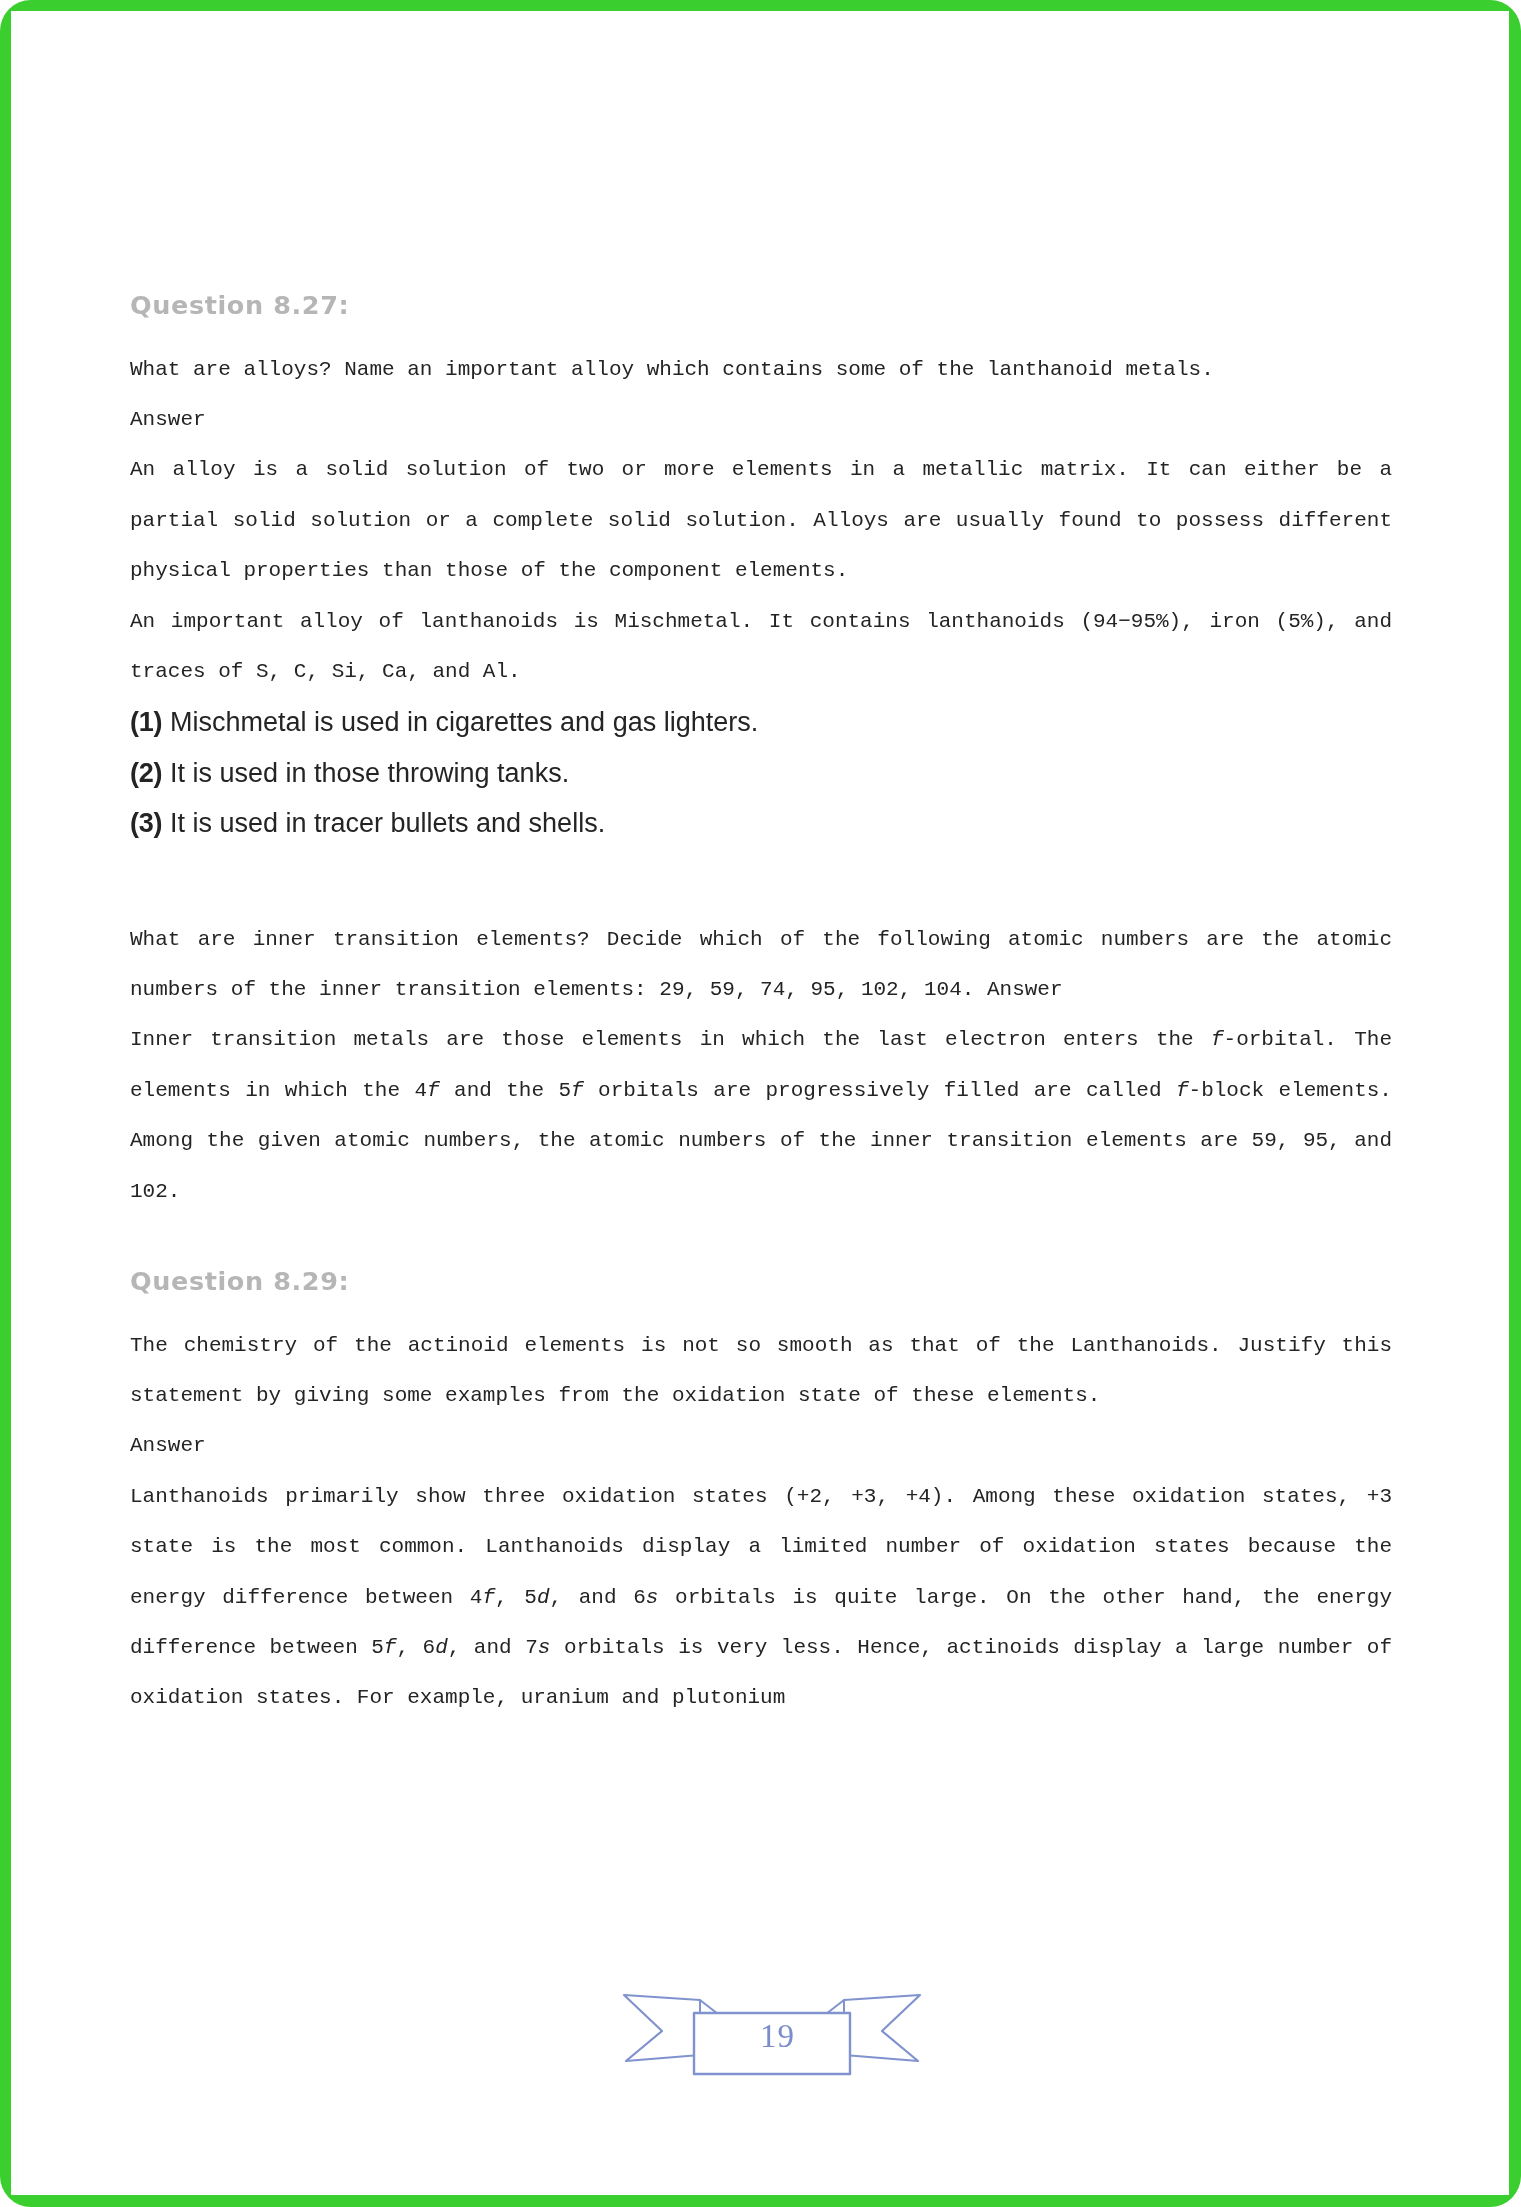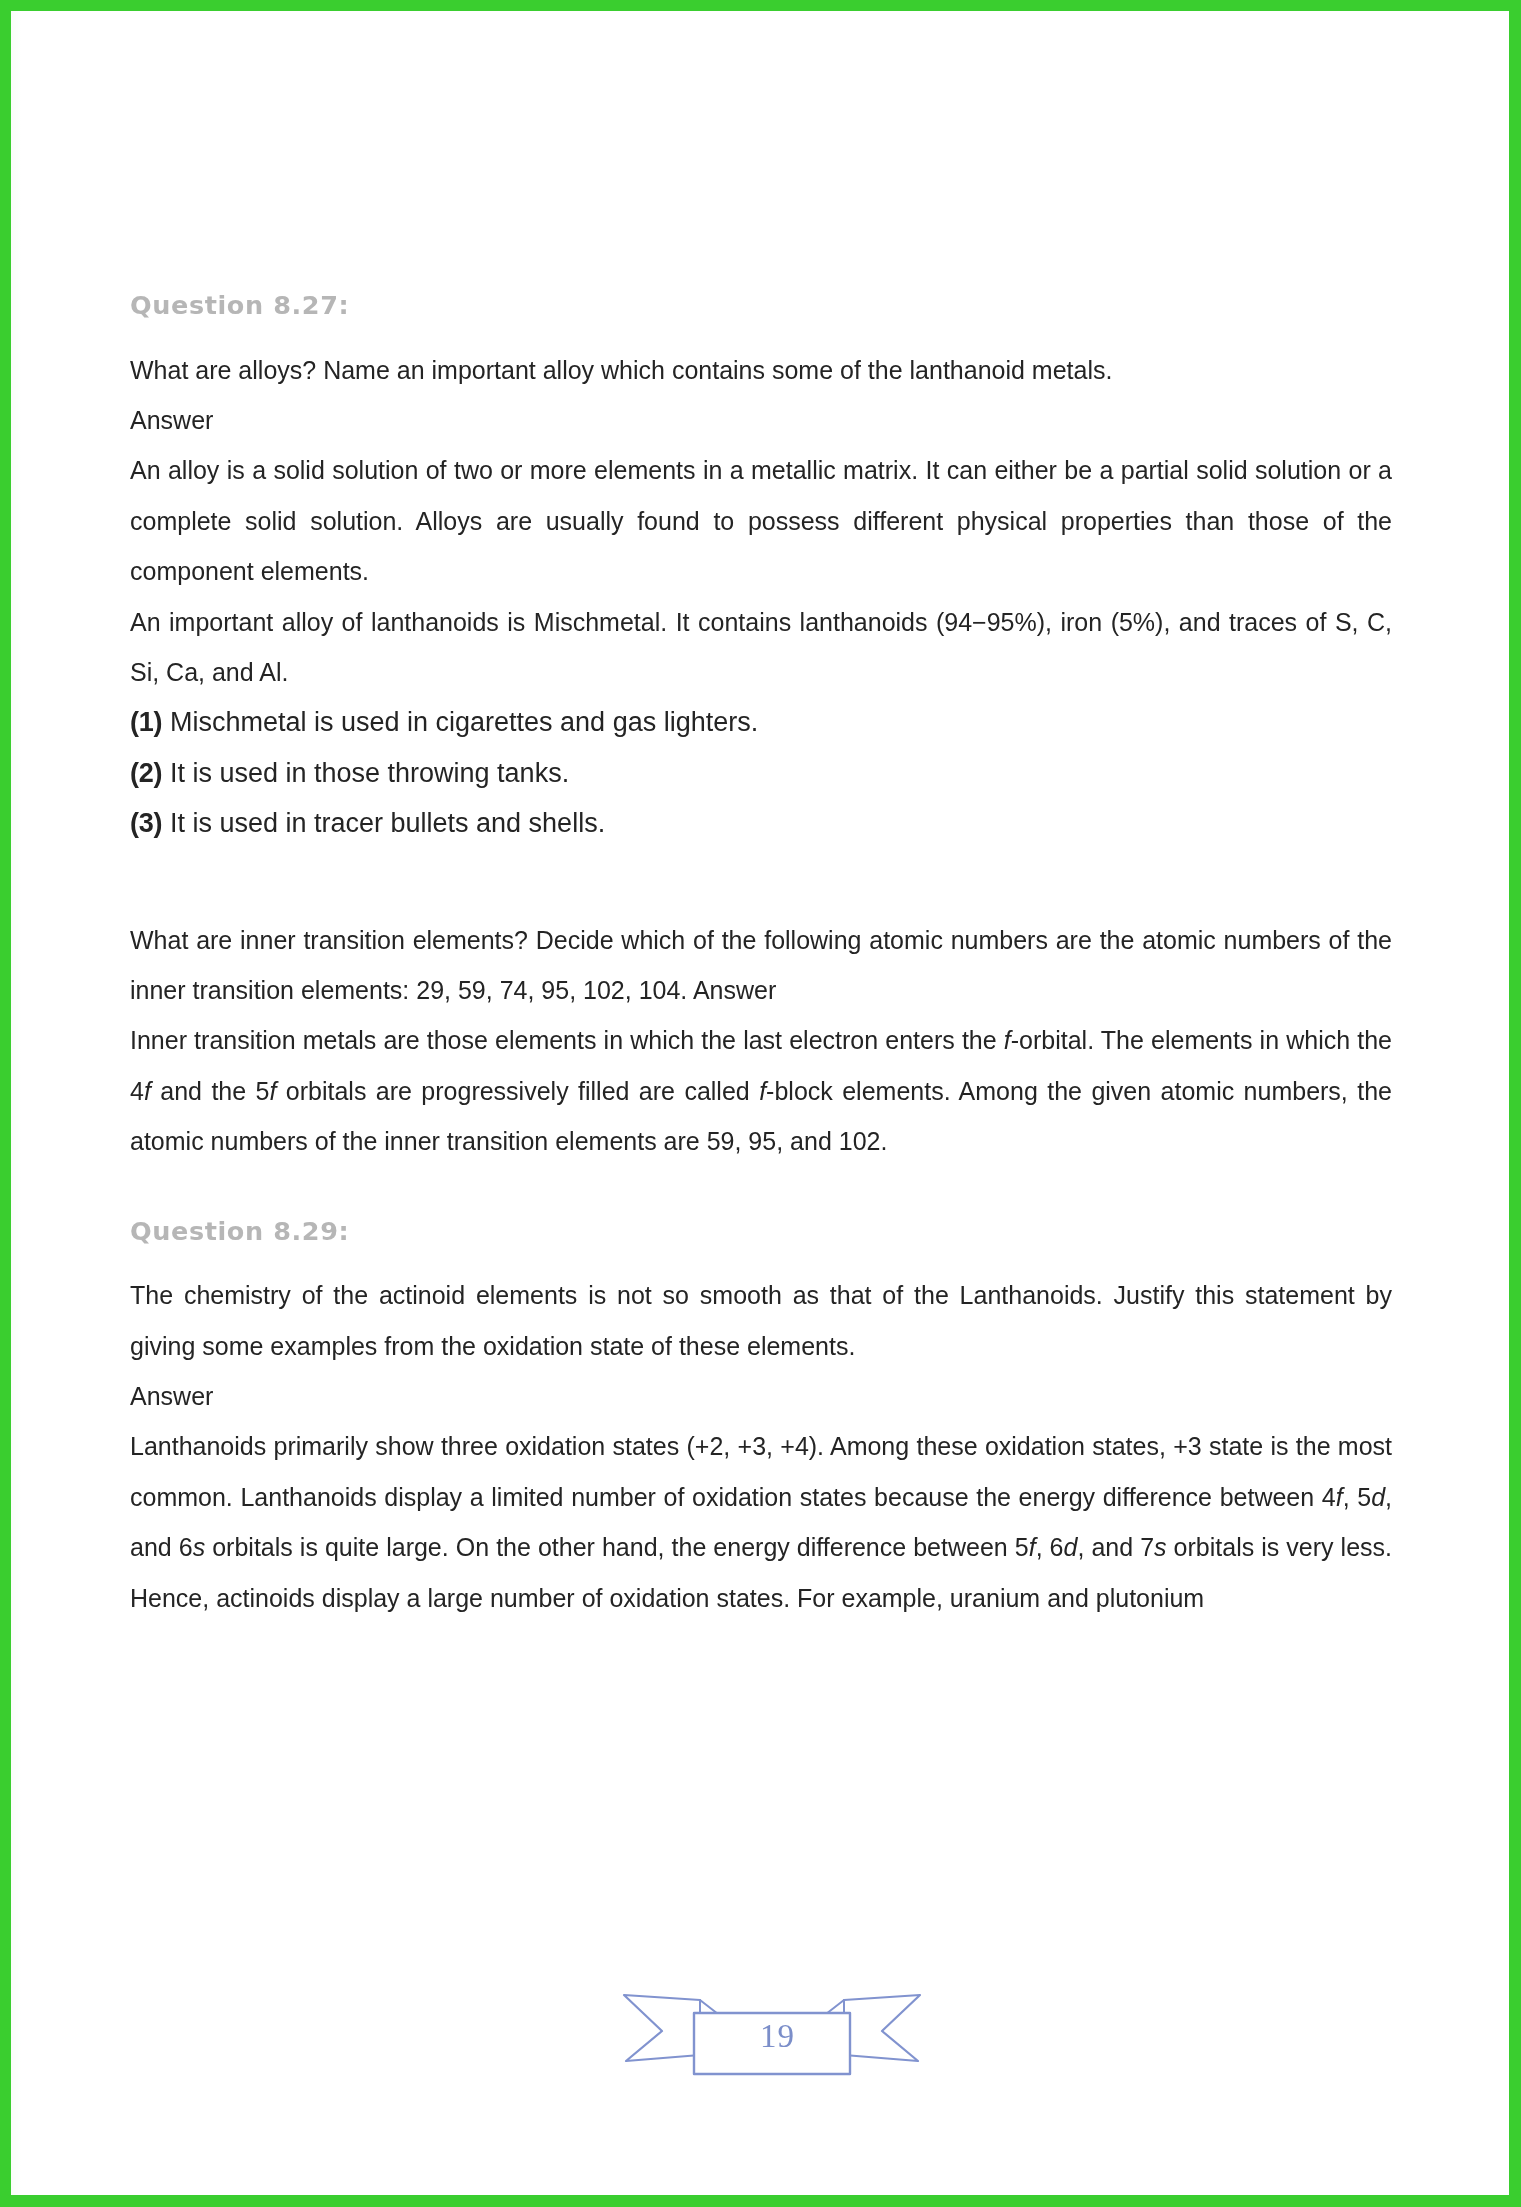--- a/index.html
+++ b/index.html
@@ -18,20 +18,21 @@
   
   #page {
     position: absolute;
     inset: 0;
     background: #fca5a5;
     box-sizing: border-box;
     border-top: 11px solid #3ace2f;
     border-left: 11px solid #3ace2f;
     border-right: 12px solid #3ace2f;
     border-bottom: 12px solid #3ace2f;
+    border-radius: 31px;
   }
   #paper {
     position: absolute;
     inset: 0;
     background: #ffffff;
   }
 
   
   #paper:before {
     content: "";
@@ -54,22 +55,22 @@
   .q-head {
     font-family: "DejaVu Sans", sans-serif;
     font-weight: bold;
     font-size: 25.5px;
     letter-spacing: 0.6px;
     color: #b6b6b6;
     line-height: 1;
   }
 
   .para {
-    font-family: Liberation Sans, sans-serif;
-    font-size: 25px;
+    font-family: Liberation Mono, monospace;
+    font-size: 21px;
     color: #242424;
     line-height: 50.4px;
     text-align: justify;
     text-justify: inter-word;
     -webkit-hyphens: none;
     hyphens: none;
   }
   .para.nojust { text-align: left; }
 
   .para i { font-style: italic; }

